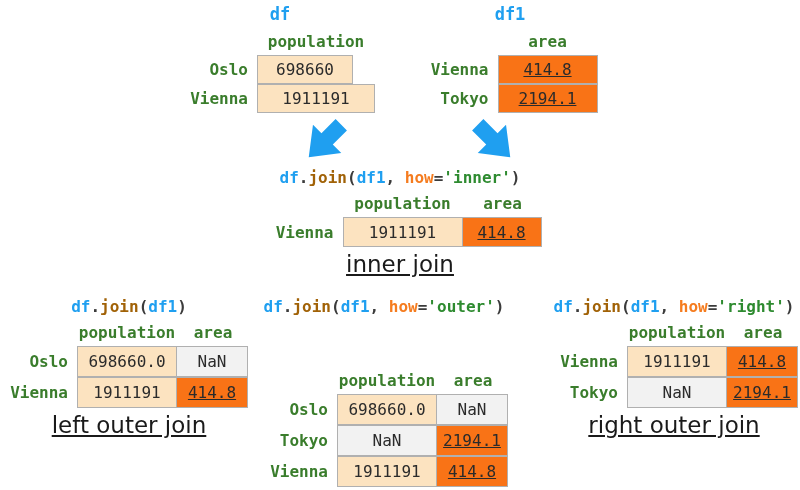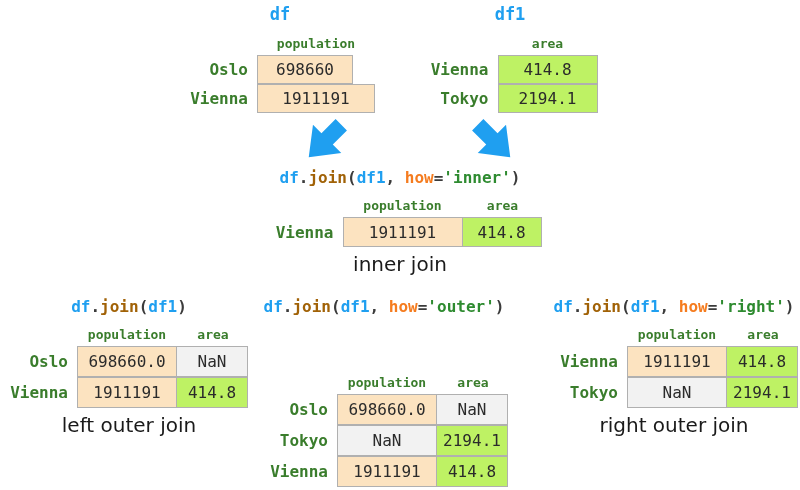--- a/index.html
+++ b/index.html
@@ -64,21 +64,21 @@
     color: #3a7d2c;
     display: flex;
     align-items: center;
     justify-content: flex-end;
     padding-right: 9px;
     white-space: nowrap;
     box-sizing: border-box;
   }
   .colhdr {
     font-family: "DejaVu Sans Mono", monospace;
-    font-size: 13px;
+    font-size: 16px;
     font-weight: bold;
     color: #3a7d2c;
     display: flex;
     align-items: flex-end;
     justify-content: center;
     white-space: nowrap;
     box-sizing: border-box;
     padding-bottom: 4px;
   }
   .cell {
@@ -88,30 +88,31 @@
     display: flex;
     align-items: center;
     justify-content: center;
     box-sizing: border-box;
     border: 1px solid #b0b0b0;
     margin-right: -1px;
     margin-bottom: -1px;
     white-space: nowrap;
   }
   .fill-orange { background: #fce3c0; }
-  .fill-blue   { background: #bef264; }
+  .fill-blue   { background: #f97316; text-decoration: underline; }
   .fill-gray   { background: #f2f2f2; }
 
   .caption {
     font-family: "DejaVu Sans", sans-serif;
-    font-size: 20px;
+    font-size: 23px;
     color: #1a1a1a;
     line-height: 20px;
     white-space: nowrap;
     margin-top: 7px;
+    text-decoration: underline;
   }
 
   .arrow {
     position: absolute;
   }
 </style>
 </head>
 <body>
 
 <div class="block" style="left:180px; top:4px; width:200px;">

